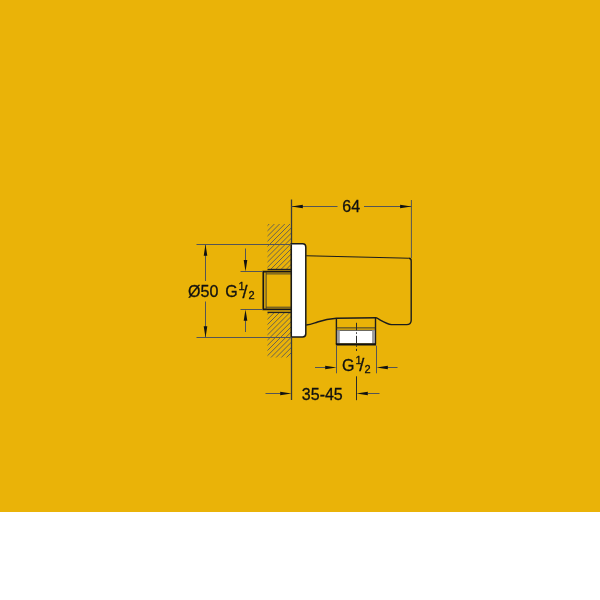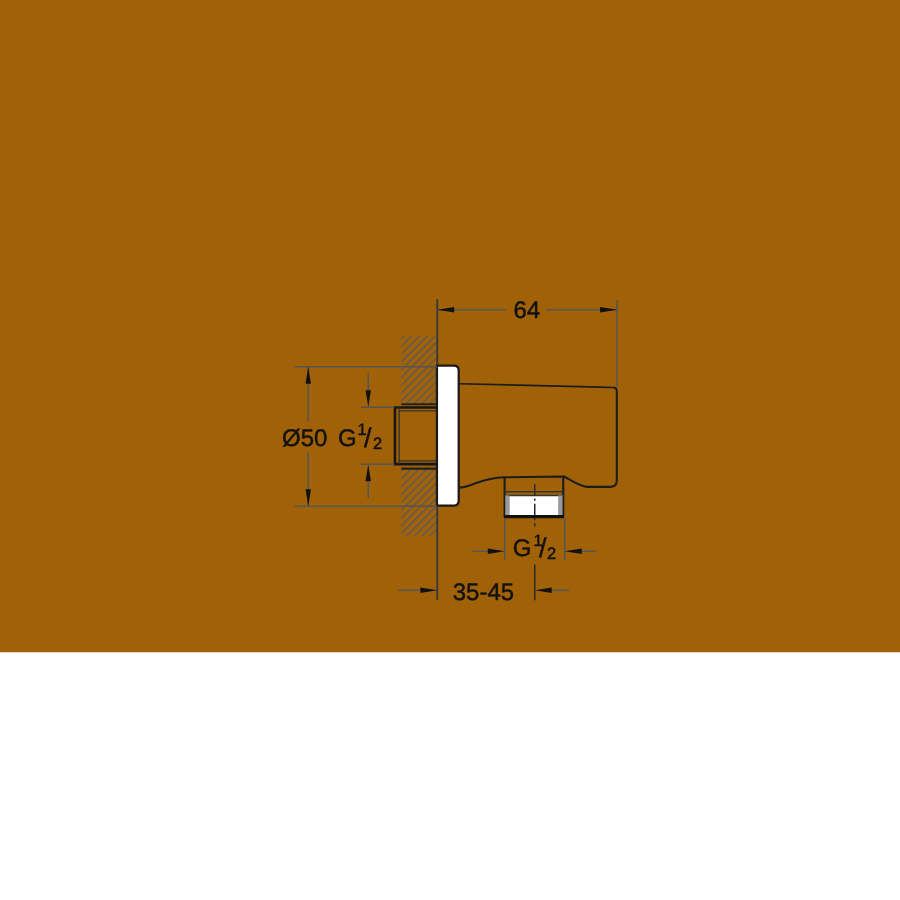--- a/index.html
+++ b/index.html
@@ -1,16 +1,16 @@
 <!DOCTYPE html>
 <html><head>
 <meta charset="utf-8">
 <style>
   html,body{margin:0;padding:0;background:#ffffff;}
-  .wrap{width:600px;height:435px;position:relative;background:#a16207;text-align:right;}
+  .wrap{width:600px;height:512px;position:relative;background:#eab308;text-align:right;}
   svg{position:absolute;left:0;top:0;}
   text{font-family:"Liberation Sans", sans-serif;fill:#111;stroke:#111;stroke-width:0.3;}
 </style>
 </head>
 <body>
 <div class="wrap">
 <svg width="600" height="600" viewBox="0 0 600 600" xmlns="http://www.w3.org/2000/svg">
 <defs>
   <clipPath id="hatchU">
           <rect x="267.5" y="224" width="23.6" height="45.8"></rect>

